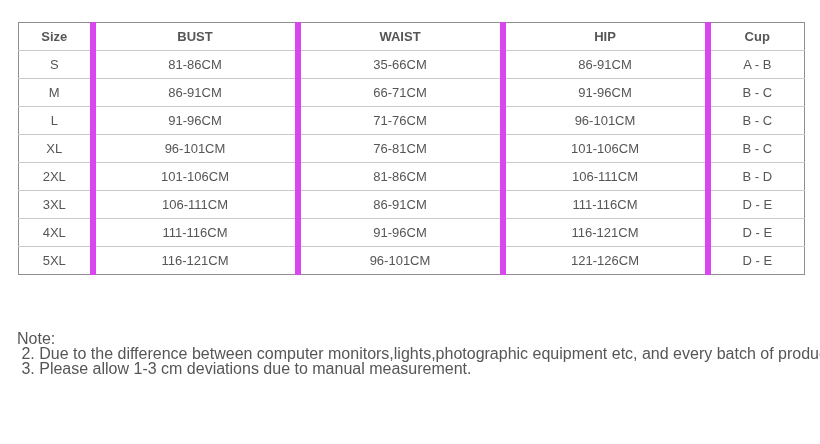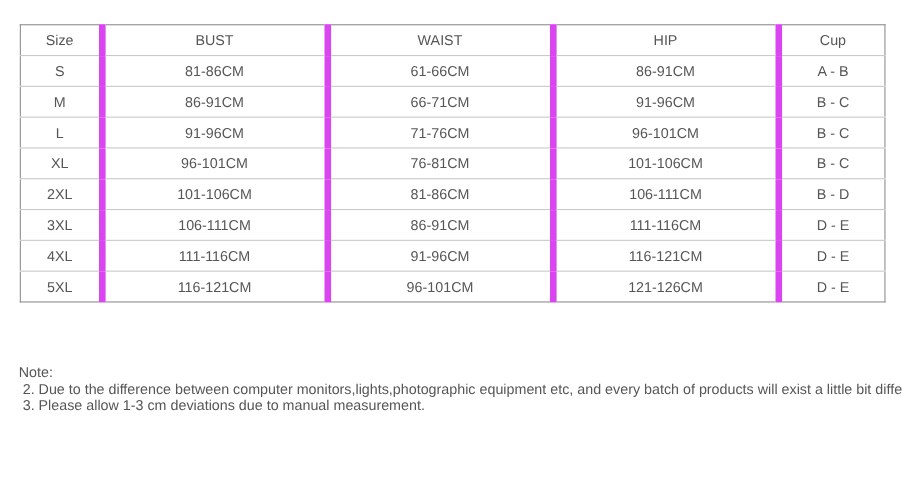--- a/index.html
+++ b/index.html
@@ -38,32 +38,33 @@
     border-top: 1px solid #c9c9c9;
     white-space: nowrap;
     overflow: hidden;
   }
   .size-table th:first-child,
   .size-table td:first-child {
     border-left: none;
   }
   .size-table thead th {
     border-top: none;
+    font-weight: bold;
   }
   .col-size { width: 74px; }
   .col-bust { width: 205px; }
   .col-waist { width: 205px; }
   .col-hip { width: 205px; }
   .col-cup { width: 97px; }
   .note-block {
     position: absolute;
     left: 17px;
     top: 331px;
     width: 795px;
-    font-size: 13px;
+    font-size: 16px;
     line-height: 15px;
     color: #565656;
   }
   .note-title {
     white-space: pre;
   }
   .note-line {
     white-space: pre;
   }
 </style>
@@ -86,21 +87,21 @@
           <th>BUST</th>
           <th>WAIST</th>
           <th>HIP</th>
           <th>Cup</th>
         </tr>
     </thead>
     <tbody>
         <tr>
           <td>S</td>
           <td>81-86CM</td>
-          <td>61-66CM</td>
+          <td>35-66CM</td>
           <td>86-91CM</td>
           <td>A - B</td>
         </tr>
         <tr>
           <td>M</td>
           <td>86-91CM</td>
           <td>66-71CM</td>
           <td>91-96CM</td>
           <td>B - C</td>
         </tr>

